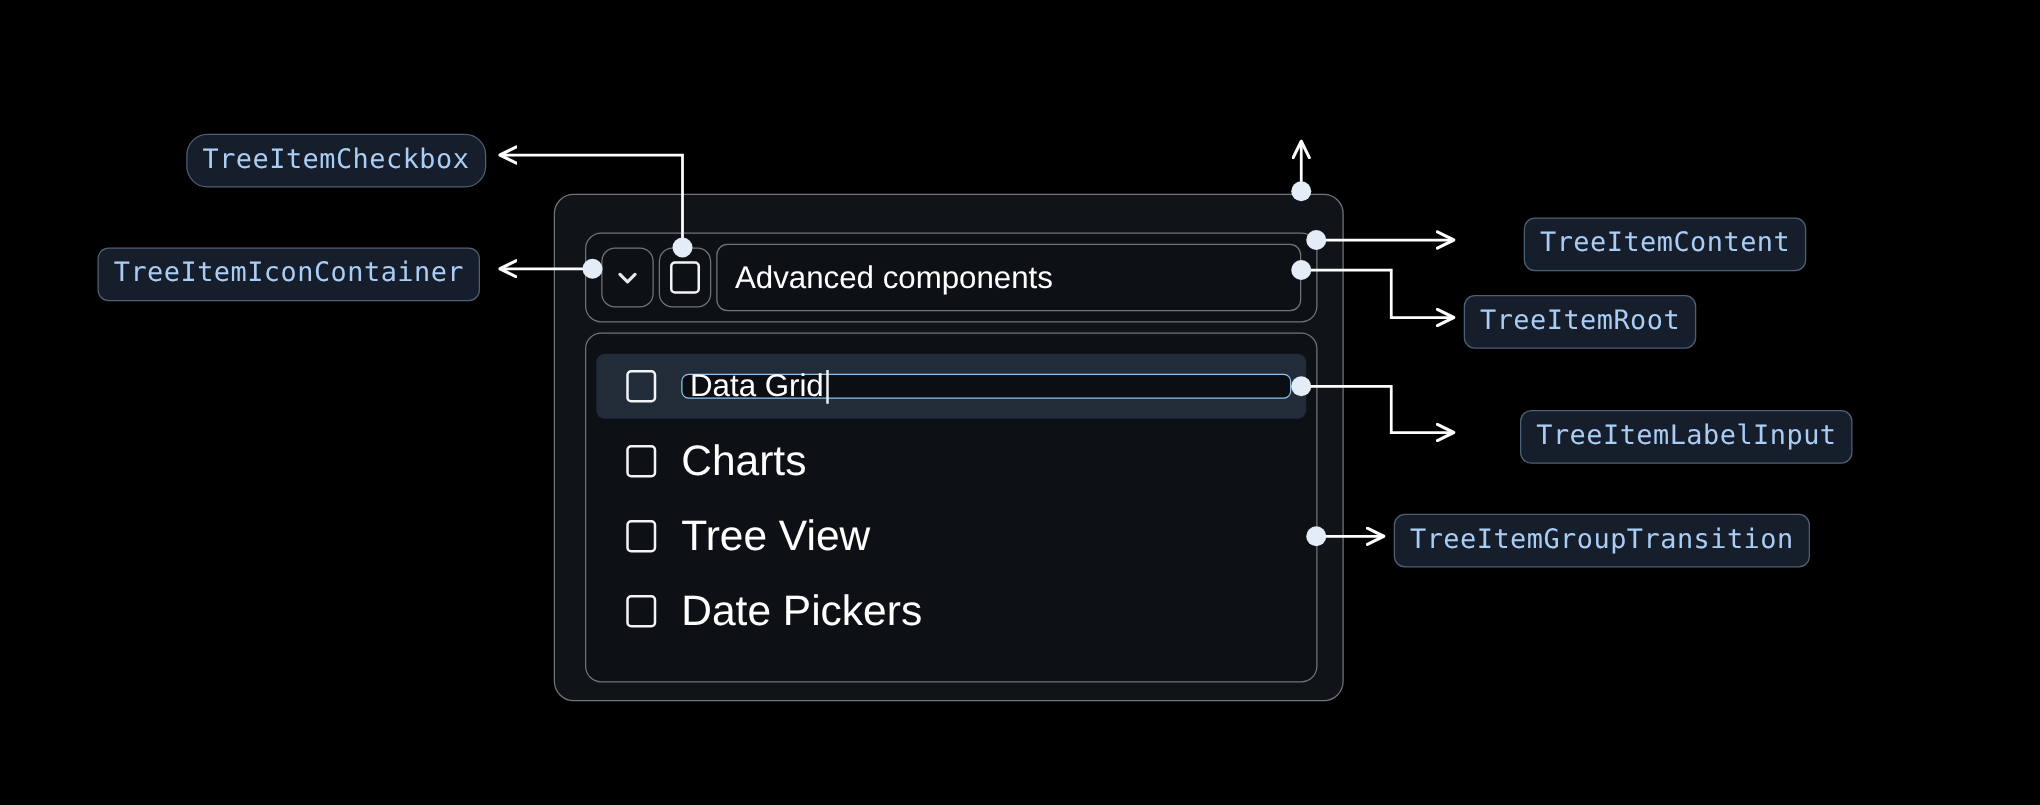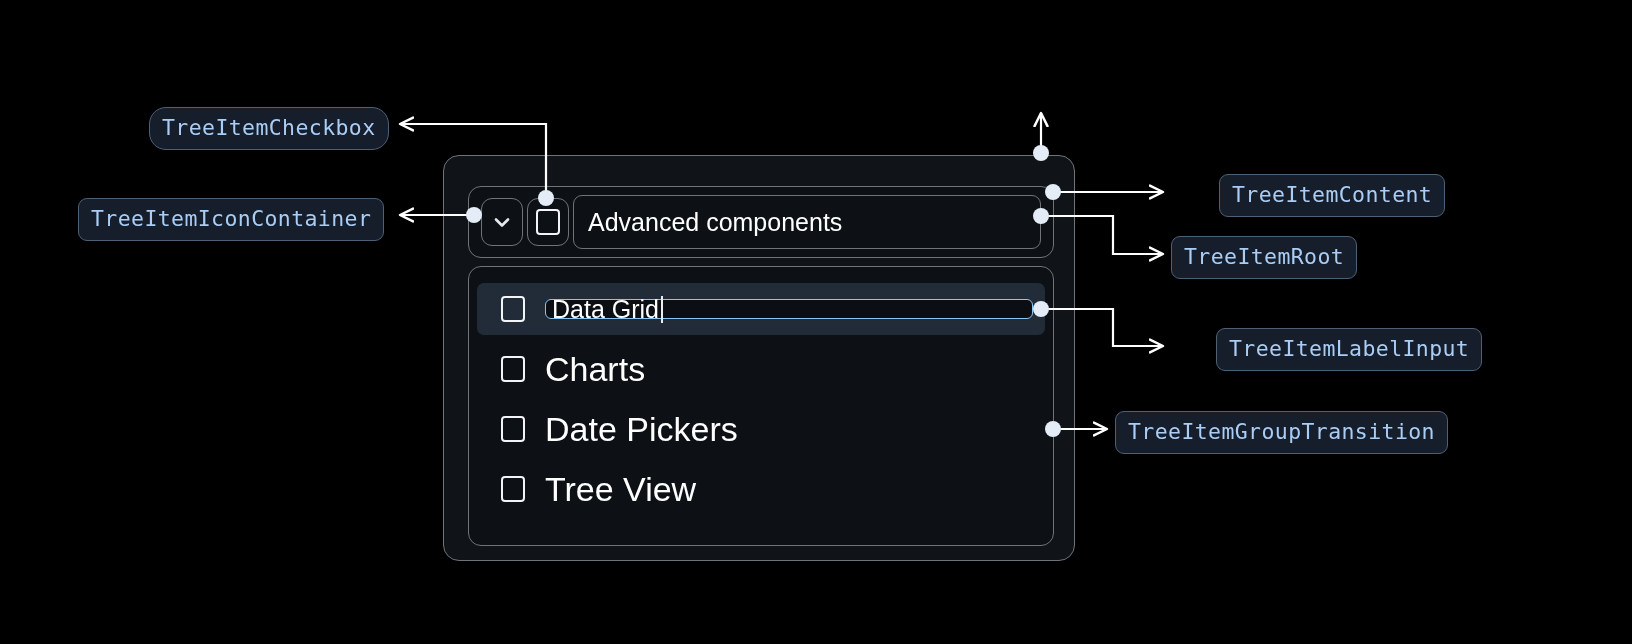--- a/index.html
+++ b/index.html
@@ -220,26 +220,26 @@
         </span>
       </div>
 
       <div class="group-row">
         <span class="cb"></span>
         <span class="row-text">Charts</span>
       </div>
 
       <div class="group-row">
         <span class="cb"></span>
+        <span class="row-text">Tree View</span>
+      </div>
+
+      <div class="group-row">
+        <span class="cb"></span>
         <span class="row-text">Date Pickers</span>
-      </div>
-
-      <div class="group-row">
-        <span class="cb"></span>
-        <span class="row-text">Tree View</span>
       </div>
 
     </div>
   </div>
 
   <svg id="connectors">
     <defs>
       <marker id="arrow-r" viewBox="0 0 10 10" refX="9" refY="5" markerWidth="7" markerHeight="7" orient="auto-start-reverse">
         <path d="M 0.5 0.8 L 9 5 L 0.5 9.2" fill="none" stroke="#ffffff" stroke-width="1.6" stroke-linecap="round" stroke-linejoin="round"></path>
       </marker>

